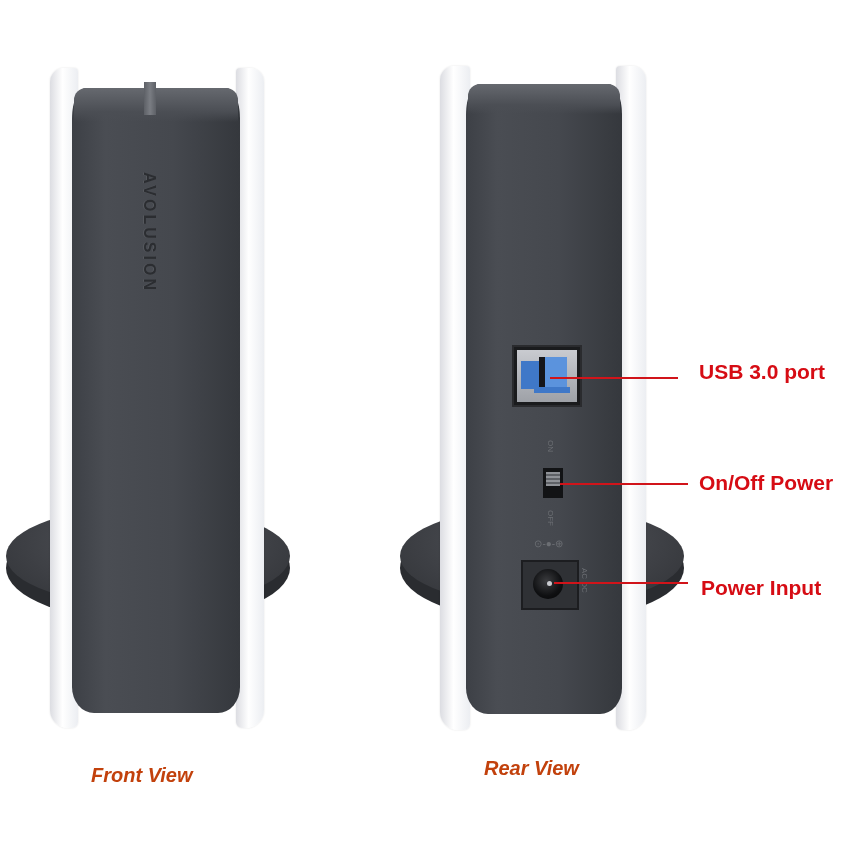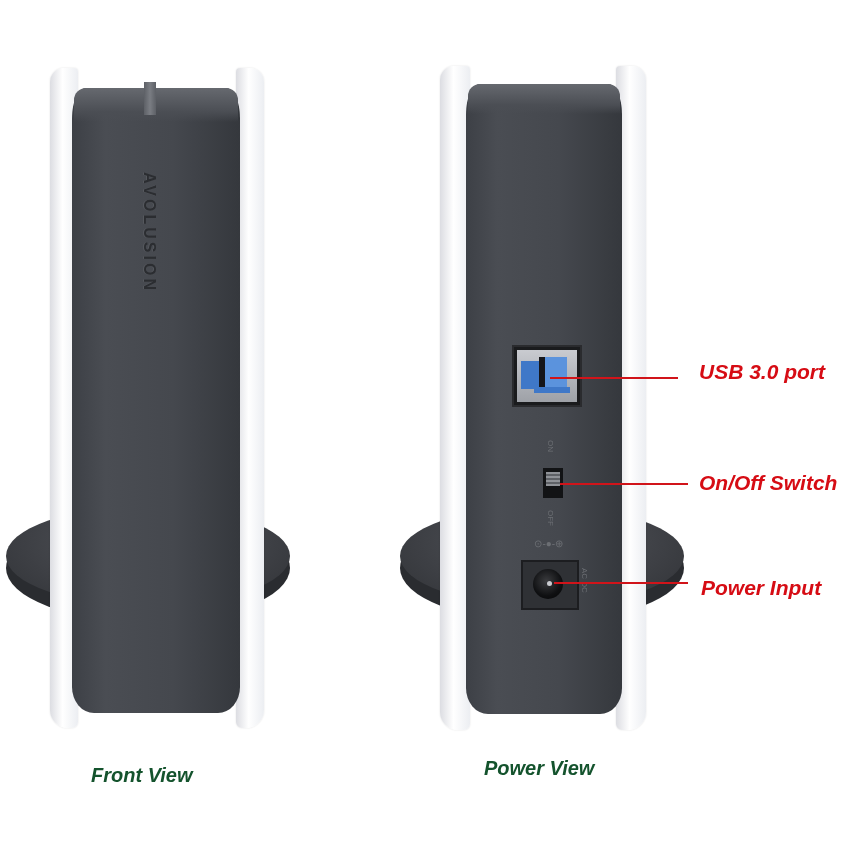--- a/index.html
+++ b/index.html
@@ -32,22 +32,22 @@
   .switch-knob { position: absolute; background: repeating-linear-gradient(180deg, #8f9297 0 2px, #5e6166 2px 4px); }
 
   .power-frame { position: absolute; background: #2f3135; border: 2px solid #1c1d20; }
   .power-jack { position: absolute; border-radius: 50%; background: radial-gradient(circle at 45% 40%, #3a3b3e 0%, #0f1012 60%, #050506 100%); }
   .power-pin { position: absolute; border-radius: 50%; background: #c9cbd0; }
 
   .tiny-mark { position: absolute; color: #6b6e73; font-size: 8px; }
 
   
   .leader { position: absolute; height: 2px; background: #d1141a; }
-  .callout { position: absolute; color: #d60c14; font-style: italic; font-weight: bold; font-size: 21px; white-space: nowrap; }
-  .view-label { position: absolute; color: #14532d; font-style: italic; font-weight: bold; font-size: 20px; white-space: nowrap; }
+  .callout { position: absolute; color: #d60c14; font-weight: bold; font-size: 21px; white-space: nowrap; }
+  .view-label { position: absolute; color: #c2410c; font-style: italic; font-weight: bold; font-size: 20px; white-space: nowrap; }
 </style>
 </head>
 <body>
 
 <div class="abs" style="left:0;top:0;width:430px;height:857px;">
   <div class="disc-edge" style="left:6px;top:514px;width:284px;height:108px;"></div>
   <div class="disc" style="left:6px;top:506px;width:284px;height:100px;"></div>
 
   <div class="fin" style="left:50px;top:68px;width:28px;height:660px;border-radius:14px 4px 6px 18px;"></div>
   <div class="fin" style="left:236px;top:68px;width:28px;height:660px;border-radius:4px 14px 18px 6px;"></div>
@@ -93,18 +93,18 @@
     <div class="power-jack" style="left:10px;top:7px;width:30px;height:30px;"></div>
     <div class="power-pin" style="left:24px;top:19px;width:5px;height:5px;"></div>
   </div>
 
   <div class="tiny-mark" style="left:190px;top:568px;writing-mode:vertical-rl;">AC DC</div>
 
   <div class="leader" style="left:160px;top:377px;width:128px;"></div>
   <div class="leader" style="left:170px;top:483px;width:128px;"></div>
   <div class="leader" style="left:164px;top:582px;width:134px;"></div>
 
-  <div class="view-label" style="left:94px;top:757px;">Power View</div>
+  <div class="view-label" style="left:94px;top:757px;">Rear View</div>
 </div>
 
 <div class="callout" style="left:699px;top:360px;">USB 3.0 port</div>
-<div class="callout" style="left:699px;top:471px;">On/Off Switch</div>
+<div class="callout" style="left:699px;top:471px;">On/Off Power</div>
 <div class="callout" style="left:701px;top:576px;text-align:right;">Power Input</div>
 
 </body></html>

